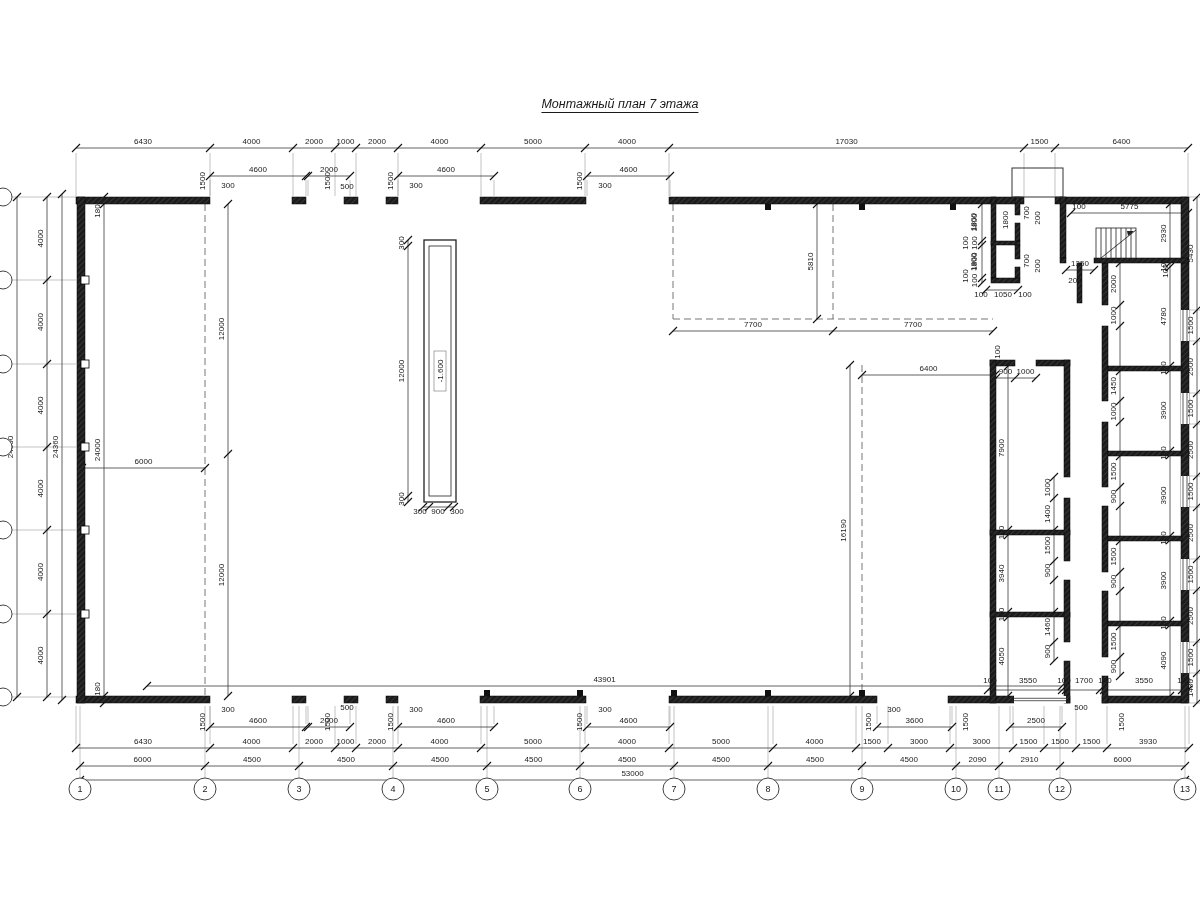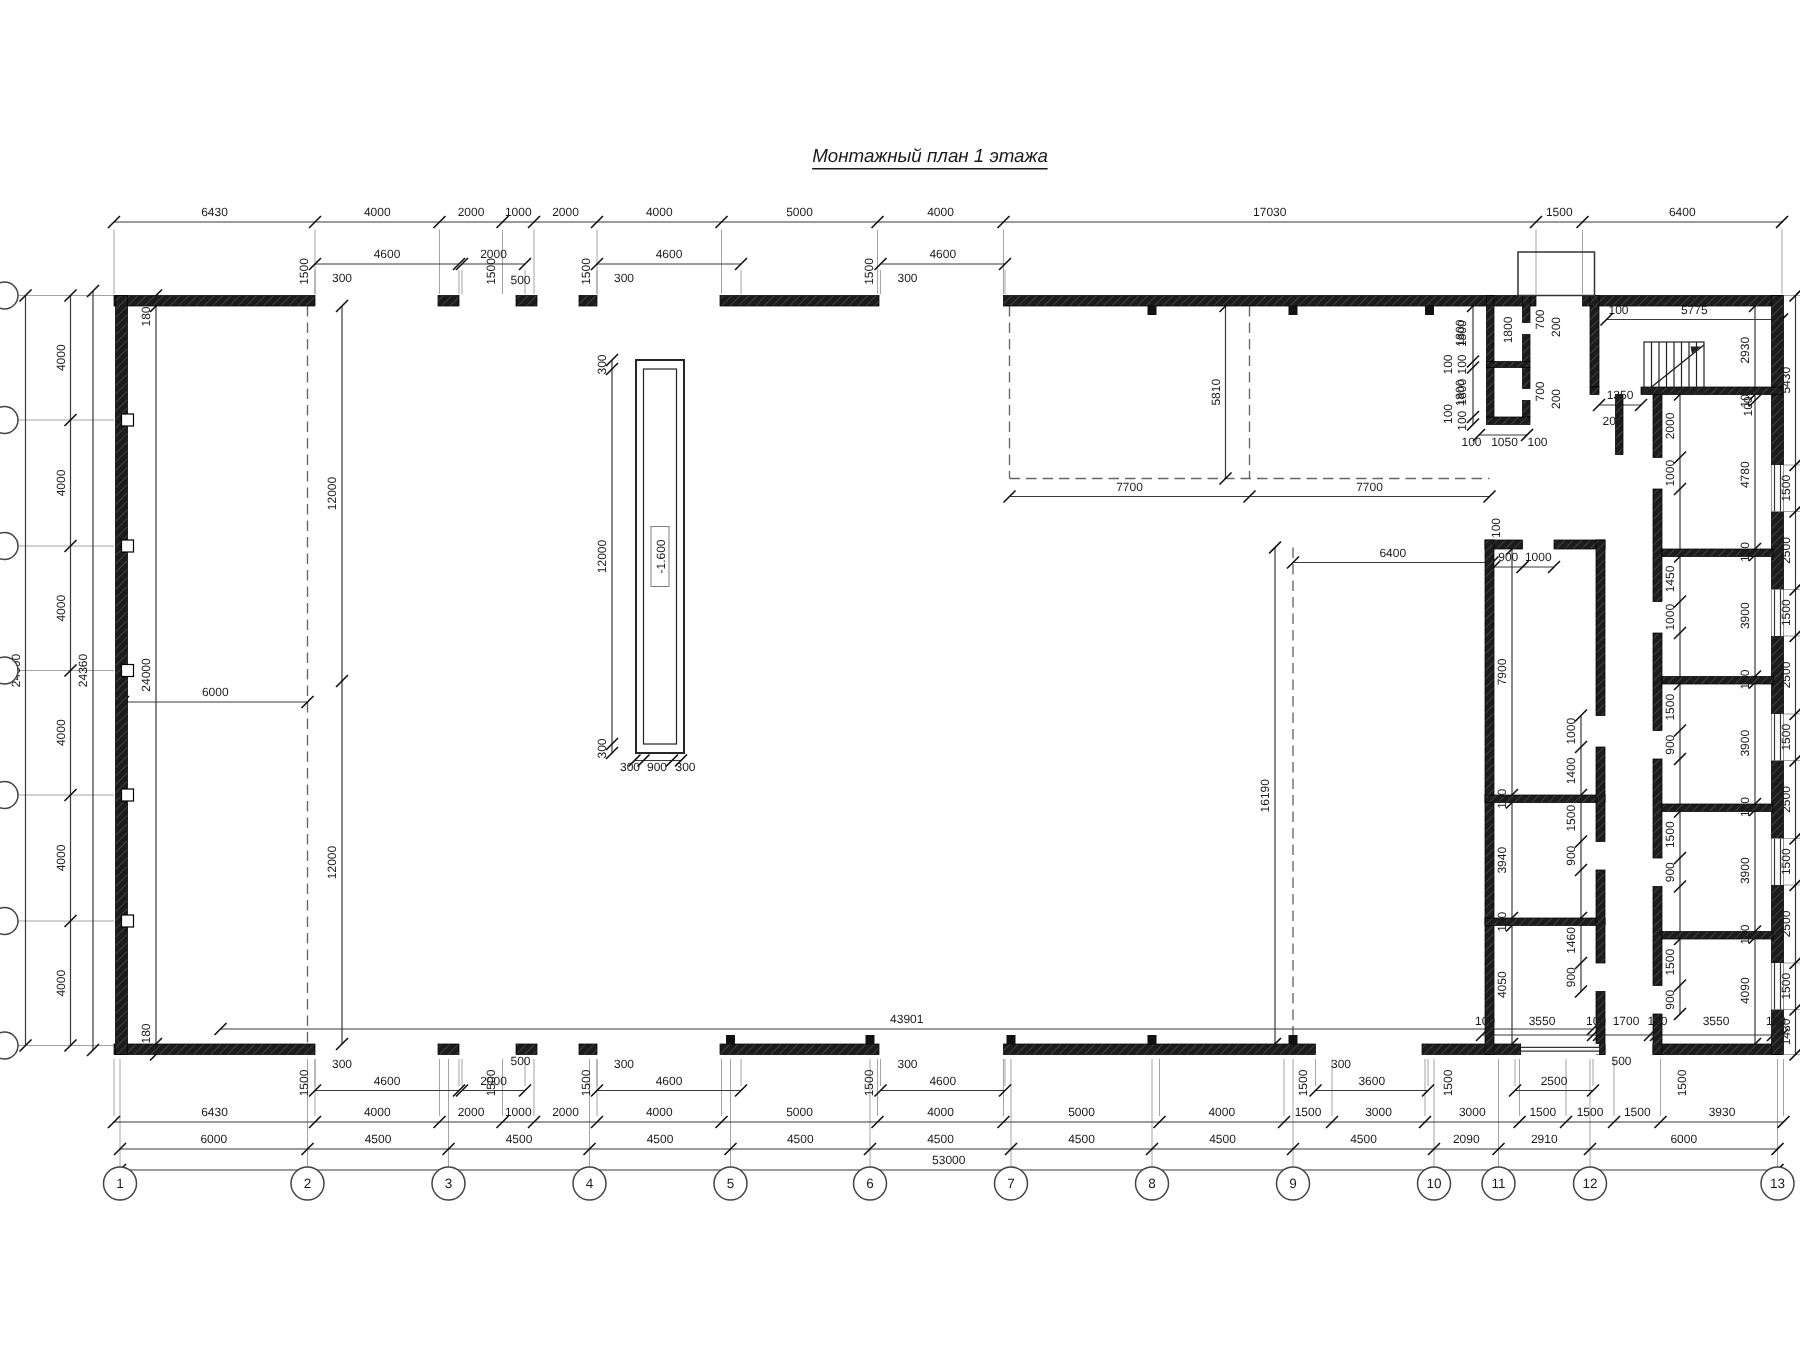--- a/index.html
+++ b/index.html
@@ -637,14 +637,14 @@
         <circle cx="3" cy="614" r="9" fill="#fff" stroke="#444" stroke-width="1"></circle>
         <circle cx="3" cy="697" r="9" fill="#fff" stroke="#444" stroke-width="1"></circle>
       </g>
       <defs>
         <pattern id="wh" width="4" height="4" patternUnits="userSpaceOnUse" patternTransform="rotate(45)">
           <rect x="0" y="0" width="4" height="4" fill="#1c1c1c"></rect>
           <line x1="0" y1="0" x2="0" y2="4" stroke="#4d4d4d" stroke-width="1"></line>
         </pattern>
       </defs>
     </svg>
-  <div class="title">Монтажный план 1 этажа</div>
+  <div class="title">Монтажный план 7 этажа</div>
 </div>
 
 </body></html>

